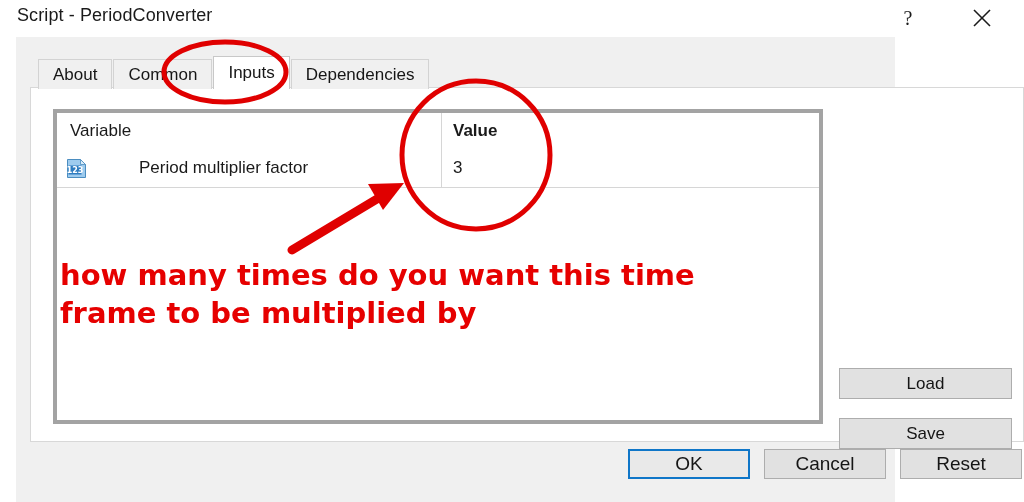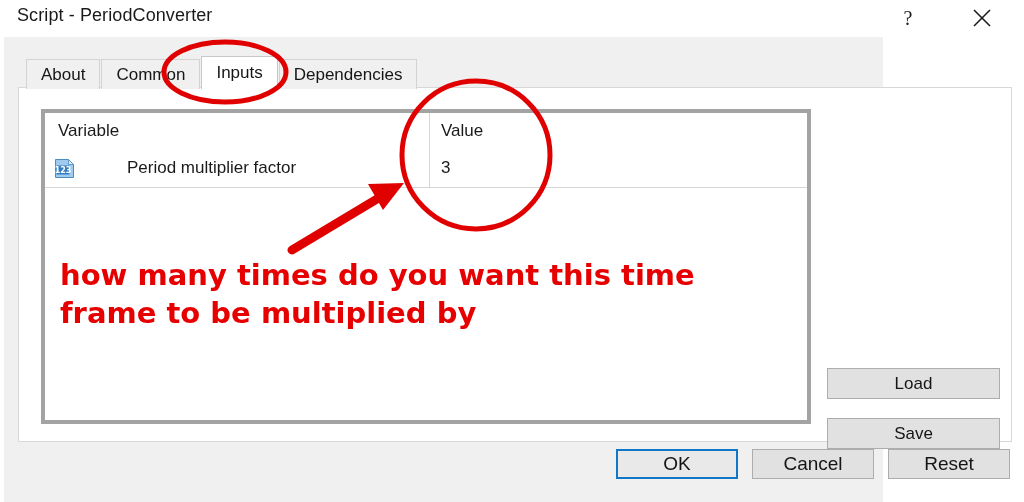--- a/index.html
+++ b/index.html
@@ -55,21 +55,21 @@
   .close-btn { left: 959px; }
   .close-glyph {
     display: block;
     width: 22px;
     height: 22px;
   }
 
   
   .dialog-body {
     position: absolute;
-    left: 4px; top: 37px;
+    left: 16px; top: 37px;
     width: 879px;
     height: 465px;
     background: #f0f0f0;
   }
 
   
   .tabstrip {
     position: absolute;
     left: 22px;
     top: 19px;
@@ -145,20 +145,21 @@
     top: 8px;
     font-size: 17px;
     color: #1a1a1a;
   }
   .hdr-value {
     position: absolute;
     left: 396px;
     top: 8px;
     font-size: 17px;
     color: #1a1a1a;
+    font-weight: bold;
   }
   .list-row {
     position: absolute;
     left: 0;
     top: 37px;
     width: 100%;
     height: 37px;
   }
   .row-sep {
     position: absolute;

